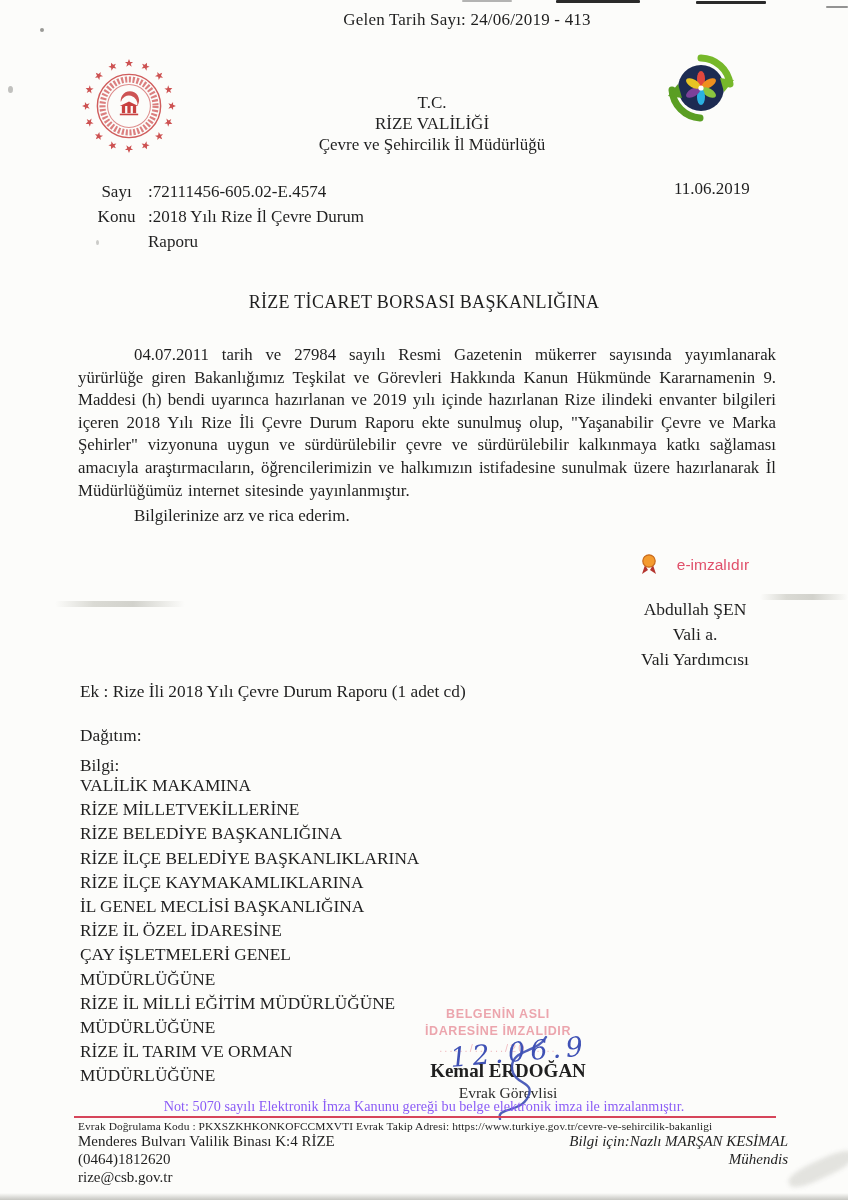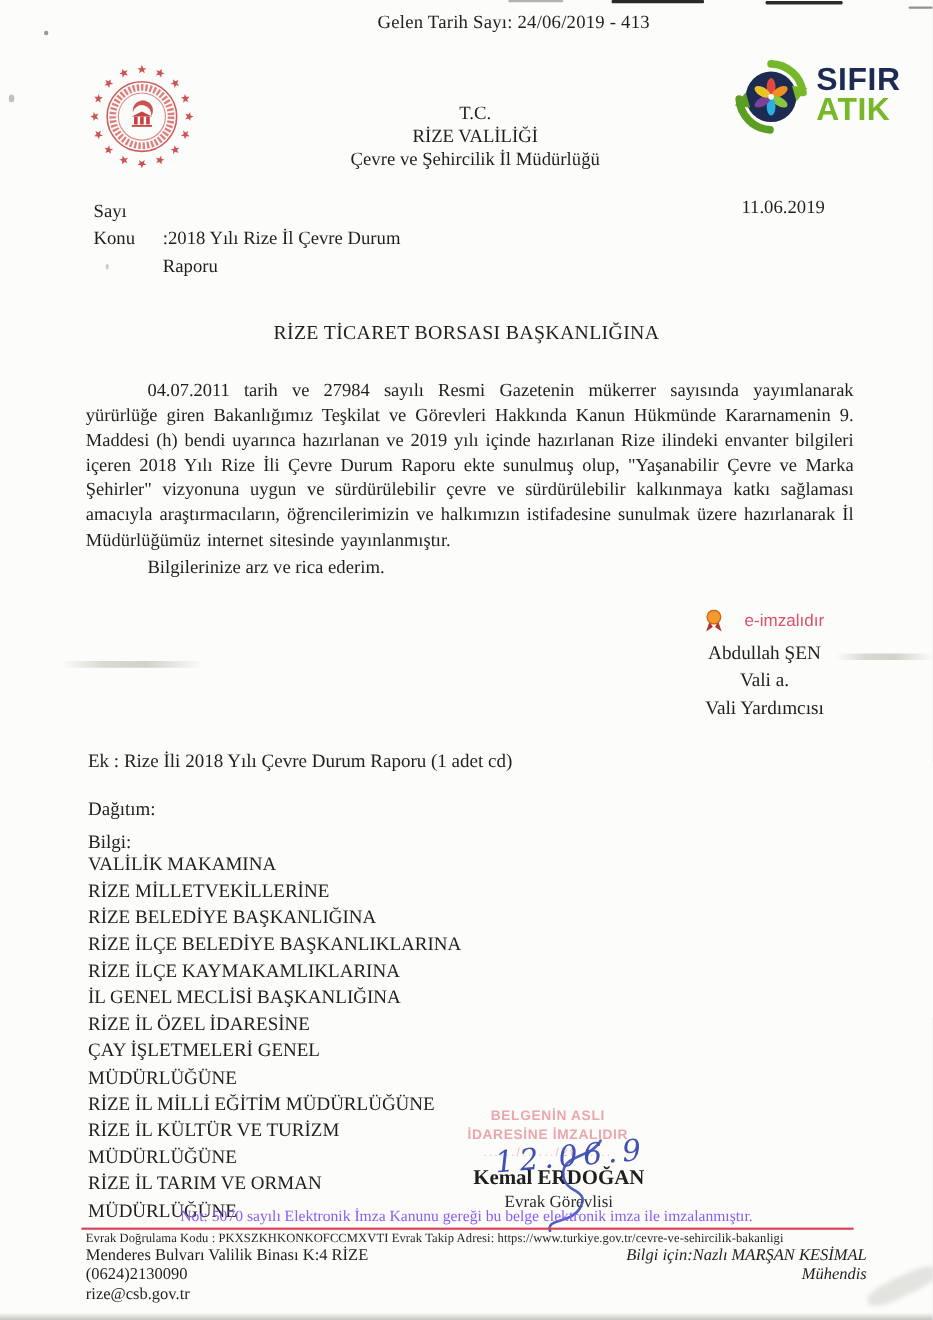--- a/index.html
+++ b/index.html
@@ -16,32 +16,32 @@
                background:linear-gradient(180deg,transparent,#c6c6c1);}
   .smudge{position:absolute;background:#e3e3df;border-radius:40%;filter:blur(2px);transform:rotate(-25deg);}
 
   .incoming{top:10px;left:0;right:0;text-align:center;font-size:17px;padding-left:86px;letter-spacing:.2px;}
 
   .hdr-block{top:92px;left:16px;right:0;text-align:center;font-size:17px;line-height:21px;}
   .hdr-block div{white-space:nowrap;}
 
   .meta{top:179px;left:85px;font-size:17px;line-height:25px;}
   .meta-row{display:flex;}
-  .meta-label{width:63px;}
+  .meta-label{width:63px;text-align:center;}
   .meta-value{width:248px;}
   .doc-date{top:179px;left:674px;font-size:17px;}
 
   .addressee{top:292px;left:0;right:0;text-align:center;font-size:18px;letter-spacing:.3px;}
 
   .body-par{top:344px;left:78px;width:698px;font-size:16.8px;line-height:22.6px;
             text-align:justify;text-indent:56px;word-spacing:1.5px;}
   .closing{top:506px;left:134px;font-size:17px;}
 
   .sig-block{top:552px;left:575px;width:240px;text-align:center;font-size:17.5px;line-height:25px;}
-  .esign-row{display:flex;align-items:center;justify-content:center;gap:20px;margin-bottom:4px;}
+  .esign-row{display:flex;align-items:center;justify-content:center;gap:20px;margin-bottom:20px;}
   .esign-label{color:#e0506a;font-family:"Liberation Sans",sans-serif;font-size:15.5px;}
 
   .ek-line{top:682px;left:80px;font-size:17.3px;}
   .dagitim{top:726px;left:80px;font-size:17.3px;}
   .bilgi{top:756px;left:80px;font-size:17.3px;}
   .dist-list{top:774px;left:80px;font-size:17.3px;line-height:24.2px;white-space:nowrap;}
 
   .stamp{top:1006px;left:418px;width:160px;text-align:center;
          font-family:"Liberation Sans",sans-serif;font-weight:bold;font-size:12.5px;line-height:17px;
          color:rgba(222,92,110,.55);letter-spacing:.6px;}
@@ -128,29 +128,26 @@
       <g transform="translate(37 38)">
         <ellipse cx="0" cy="-9" rx="4" ry="8" fill="#e2483d" transform="rotate(0)"></ellipse>
         <ellipse cx="0" cy="-9" rx="4" ry="8" fill="#ef8f1f" transform="rotate(60)"></ellipse>
         <ellipse cx="0" cy="-9" rx="4" ry="8" fill="#8bc53f" transform="rotate(120)"></ellipse>
         <ellipse cx="0" cy="-9" rx="4" ry="8" fill="#2bb1e0" transform="rotate(180)"></ellipse>
         <ellipse cx="0" cy="-9" rx="4" ry="8" fill="#7d4199" transform="rotate(240)"></ellipse>
         <ellipse cx="0" cy="-9" rx="4" ry="8" fill="#e8c424" transform="rotate(300)"></ellipse>
         <circle cx="0" cy="0" r="2.6" fill="#fff"></circle>
       </g>
     </svg>
-    <div style="font-family:'Liberation Sans',sans-serif;font-weight:bold;font-size:29px;line-height:27px;letter-spacing:.5px;">
-      <div style="color:#1d2b52;">SIFIR</div>
-      <div style="color:#76b82a;">ATIK</div>
-    </div>
   </div>
 
   <div class="abs meta">
     <div class="meta-row">
       <div class="meta-label">Sayı</div>
+      <div class="meta-value">:72111456-605.02-E.4574</div>
     </div>
     <div class="meta-row">
       <div class="meta-label">Konu</div>
       <div class="meta-value">:2018 Yılı Rize İl Çevre Durum Raporu</div>
     </div>
   </div>
   <div class="abs doc-date">11.06.2019</div>
 
   <div class="abs addressee">RİZE TİCARET BORSASI BAŞKANLIĞINA</div>
 
@@ -179,21 +176,20 @@
       <div class="dist-line">VALİLİK MAKAMINA</div>
       <div class="dist-line">RİZE MİLLETVEKİLLERİNE</div>
       <div class="dist-line">RİZE BELEDİYE BAŞKANLIĞINA</div>
       <div class="dist-line">RİZE İLÇE BELEDİYE BAŞKANLIKLARINA</div>
       <div class="dist-line">RİZE İLÇE KAYMAKAMLIKLARINA</div>
       <div class="dist-line">İL GENEL MECLİSİ BAŞKANLIĞINA</div>
       <div class="dist-line">RİZE İL ÖZEL İDARESİNE</div>
       <div class="dist-line">ÇAY İŞLETMELERİ GENEL</div>
       <div class="dist-line">MÜDÜRLÜĞÜNE</div>
       <div class="dist-line">RİZE İL MİLLİ EĞİTİM MÜDÜRLÜĞÜNE</div>
-      <div class="dist-line">RİZE İL KÜLTÜR VE TURİZM</div>
       <div class="dist-line">MÜDÜRLÜĞÜNE</div>
       <div class="dist-line">RİZE İL TARIM VE ORMAN</div>
       <div class="dist-line">MÜDÜRLÜĞÜNE</div>
     </div>
 
   <div class="abs stamp">
     <div>BELGENİN ASLI</div>
     <div>İDARESİNE İMZALIDIR</div>
     <div class="stamp-dateline">....../....../20......</div>
   </div>
@@ -205,21 +201,21 @@
       <path d="M84,2 C76,18 48,14 50,34 C52,50 74,46 66,62 C58,78 34,72 38,84" fill="none" stroke="#3f51b5" stroke-width="2.4" stroke-linecap="round" opacity=".92"></path>
     </svg>
   </div>
 
   <div class="abs legal-note">Not: 5070 sayılı Elektronik İmza Kanunu gereği bu belge elektronik imza ile imzalanmıştır.</div>
   <div class="abs note-rule"></div>
 
   <div class="abs footer-verif">Evrak Doğrulama Kodu : PKXSZKHKONKOFCCMXVTI Evrak Takip Adresi: https://www.turkiye.gov.tr/cevre-ve-sehircilik-bakanligi</div>
   <div class="abs footer-addr">
     <div>Menderes Bulvarı Valilik Binası K:4  RİZE</div>
-    <div>(0624)2130090</div>
+    <div>(0464)1812620</div>
     <div>rize@csb.gov.tr</div>
   </div>
   <div class="abs footer-contact">
     <div>Bilgi için:Nazlı MARŞAN KESİMAL</div>
     <div>Mühendis</div>
   </div>
 
 </div>
 
 </body></html>

